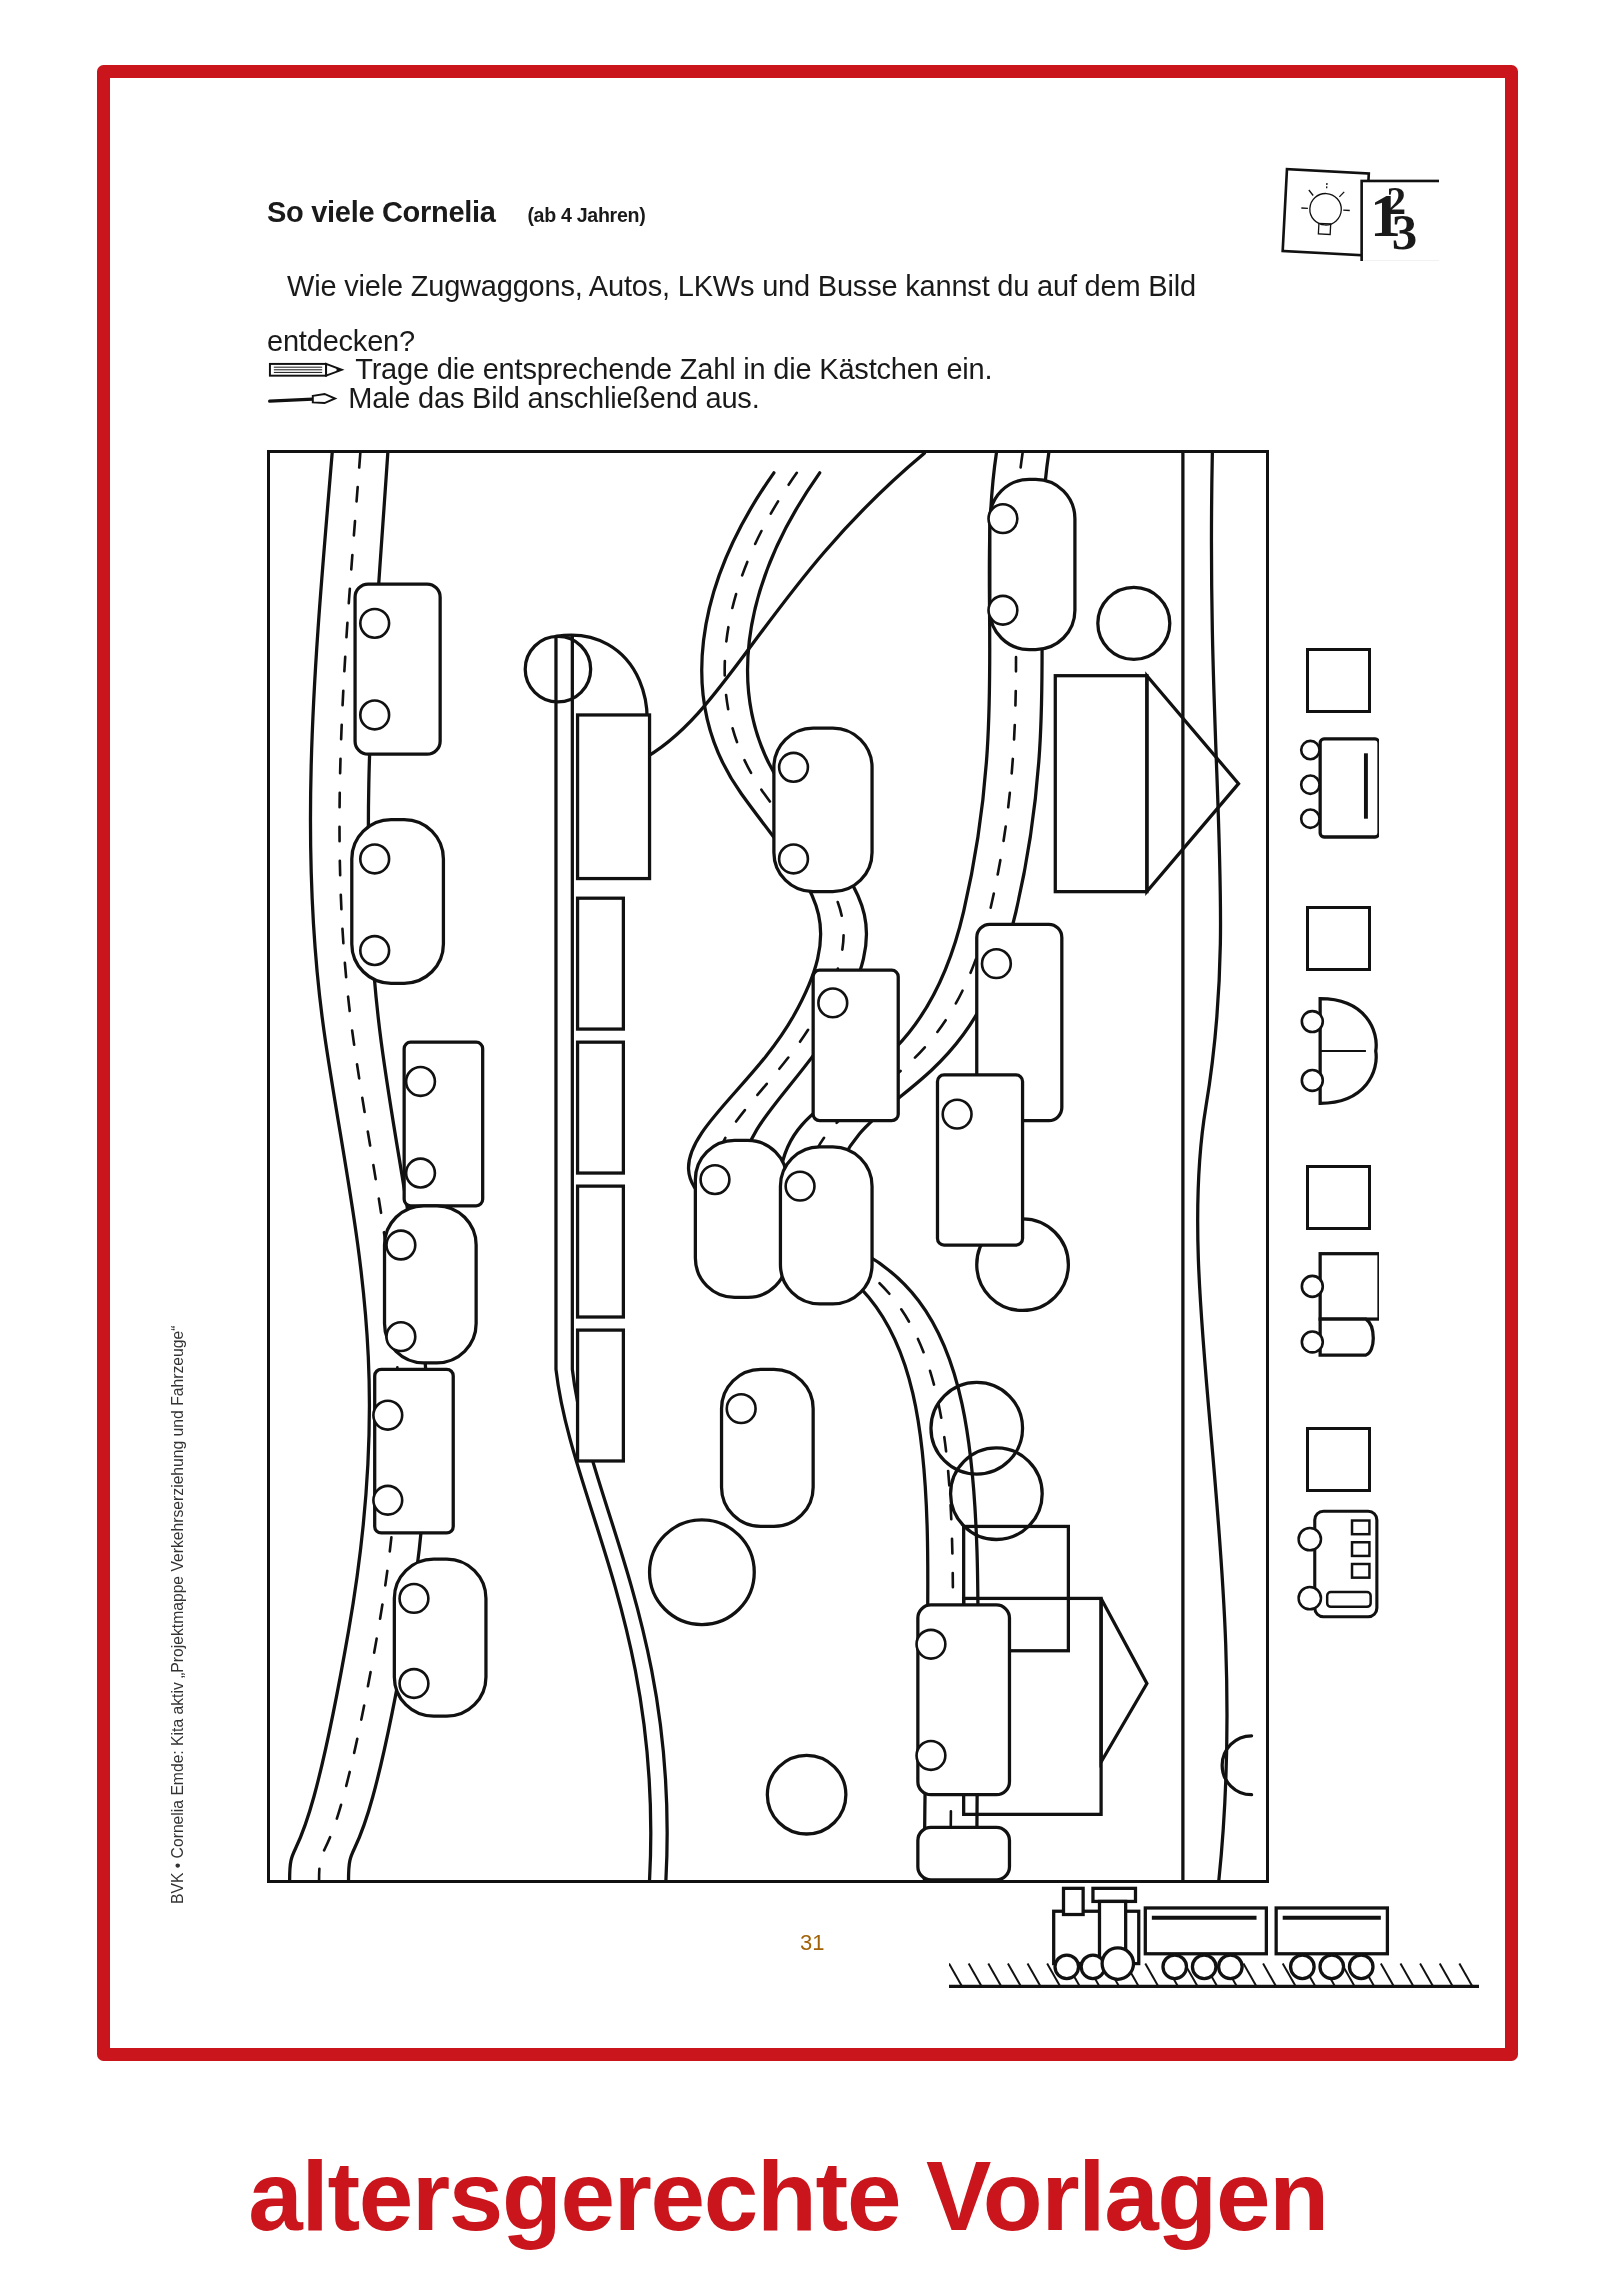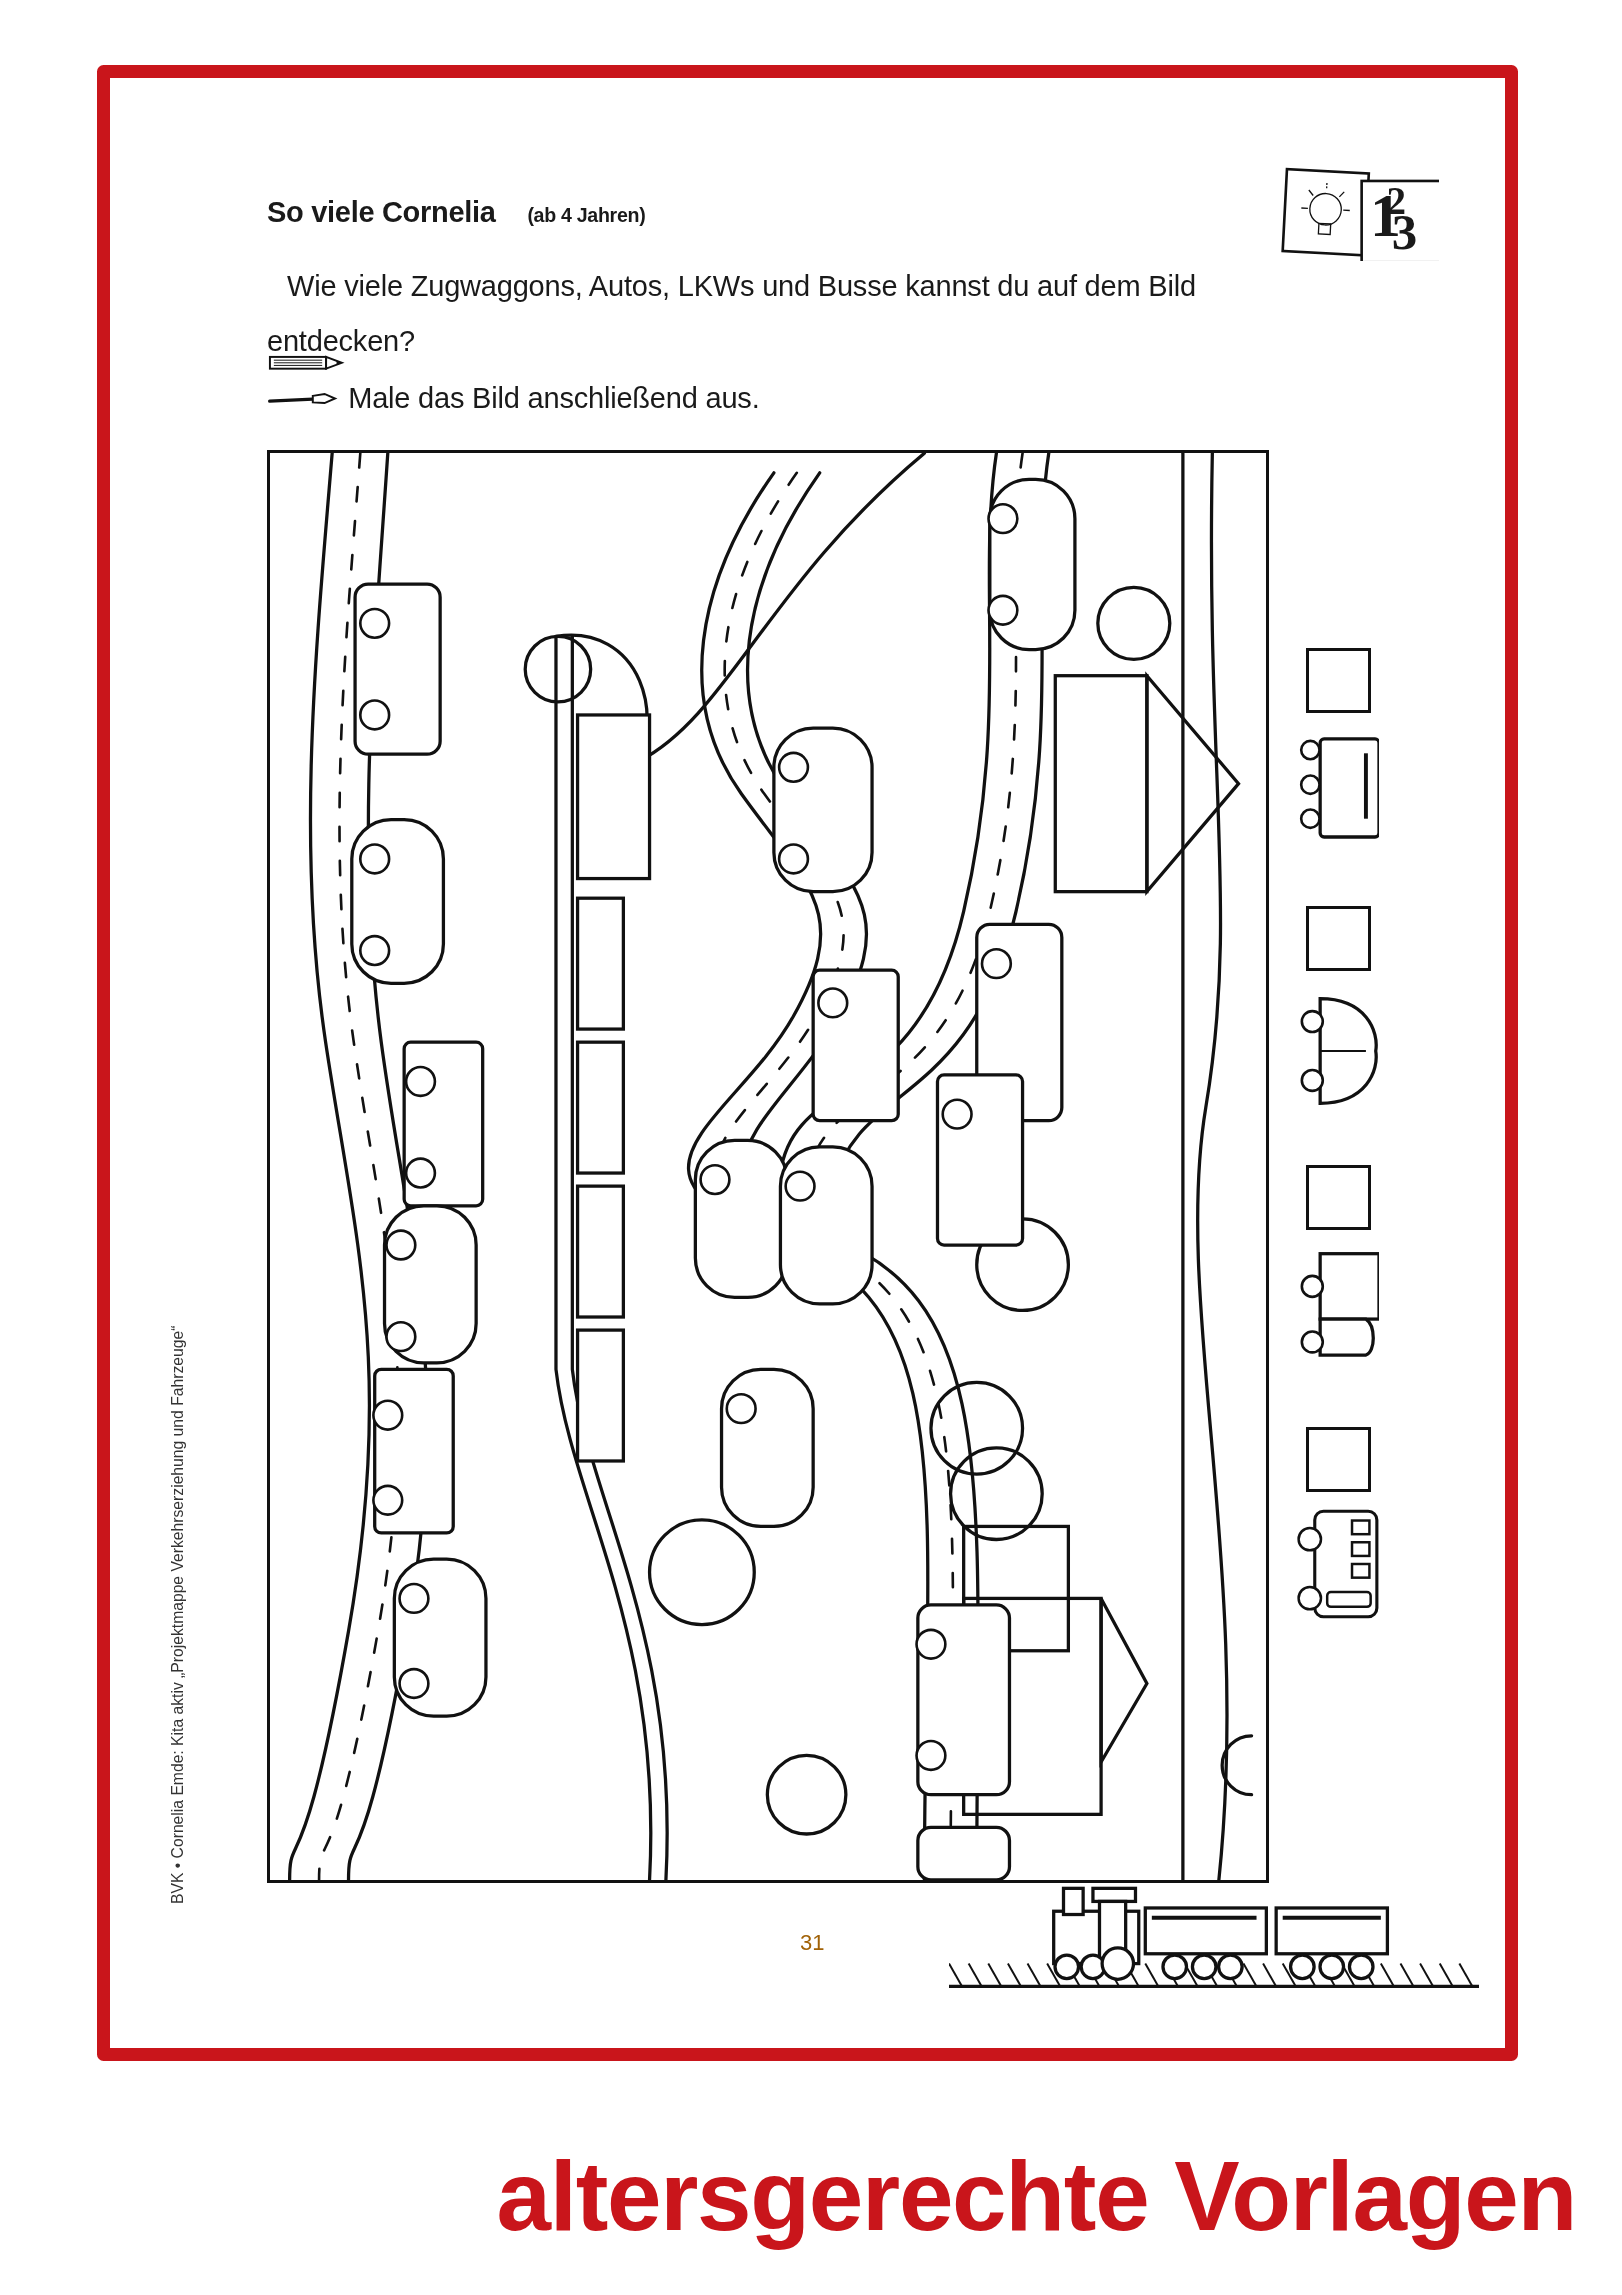--- a/index.html
+++ b/index.html
@@ -14,21 +14,21 @@
   .i1 { top:353px; } .i2 { top:382px; }
   .instr svg { flex:none; }
   .picture { position:absolute; left:267px; top:450px; width:1002px; height:1433px; border:3.3px solid #111; box-sizing:border-box; background:#fff; }
   .picture svg { position:absolute; left:0; top:0; }
   .answers { position:absolute; left:1294px; top:648px; width:85px; }
   .ans-box { position:absolute; left:11.8px; width:65px; height:65px; border:3.3px solid #111; box-sizing:border-box; background:#fff; }
   .ans-icon { position:absolute; left:0; width:85px; height:118px; }
   .sidebar-credit { position:absolute; left:169px; top:1904px; transform-origin:0 0; transform:rotate(-90deg); font-size:15.7px; color:#333; white-space:nowrap; }
   .page-num { position:absolute; left:800px; top:1930px; font-size:22px; color:#a16207; }
   .train { position:absolute; left:949px; top:1885px; width:530px; height:131px; }
-  .tagline { position:absolute; left:0; width:1576px; top:2140px; text-align:right; font-size:98px; font-weight:bold; color:#c9151b; letter-spacing:-1.3px; }
+  .tagline { position:absolute; left:0; width:1576px; top:2140px; text-align:center; font-size:98px; font-weight:bold; color:#c9151b; letter-spacing:-1.3px; }
 </style>
 </head>
 <body>
 
 <div class="frame"></div>
 
 <div class="title">
   <span>So viele Cornelia</span>
   <span class="age">(ab 4 Jahren)</span>
 </div>
@@ -55,20 +55,21 @@
 
 <div class="instr i1">
   <svg width="79" height="19.6" viewBox="0 0 120 30">
     <rect x="4" y="6" width="86" height="18" fill="#fff" stroke="#111" stroke-width="3"></rect>
     <line x1="10" y1="11" x2="84" y2="11" stroke="#111" stroke-width="1.5"></line>
     <line x1="10" y1="15" x2="84" y2="15" stroke="#111" stroke-width="1.5"></line>
     <line x1="10" y1="19" x2="84" y2="19" stroke="#111" stroke-width="1.5"></line>
     <polygon points="90,6 114,15 90,24" fill="#fff" stroke="#111" stroke-width="3"></polygon>
     <polygon points="106,12 114,15 106,18" fill="#111"></polygon>
   </svg>
+  <span>Trage die entsprechende Zahl in die Kästchen ein.</span>
 </div>
 <div class="instr i2">
   <svg width="72" height="17" viewBox="0 0 110 26">
     <line x1="4" y1="17" x2="70" y2="14" stroke="#111" stroke-width="5" stroke-linecap="round"></line>
     <path d="M70 9 L88 6 L104 13 L88 20 L70 19 Z" fill="#fff" stroke="#111" stroke-width="3"></path>
   </svg>
   <span>Male das Bild anschließend aus.</span>
 </div>
 
 <div class="picture">

